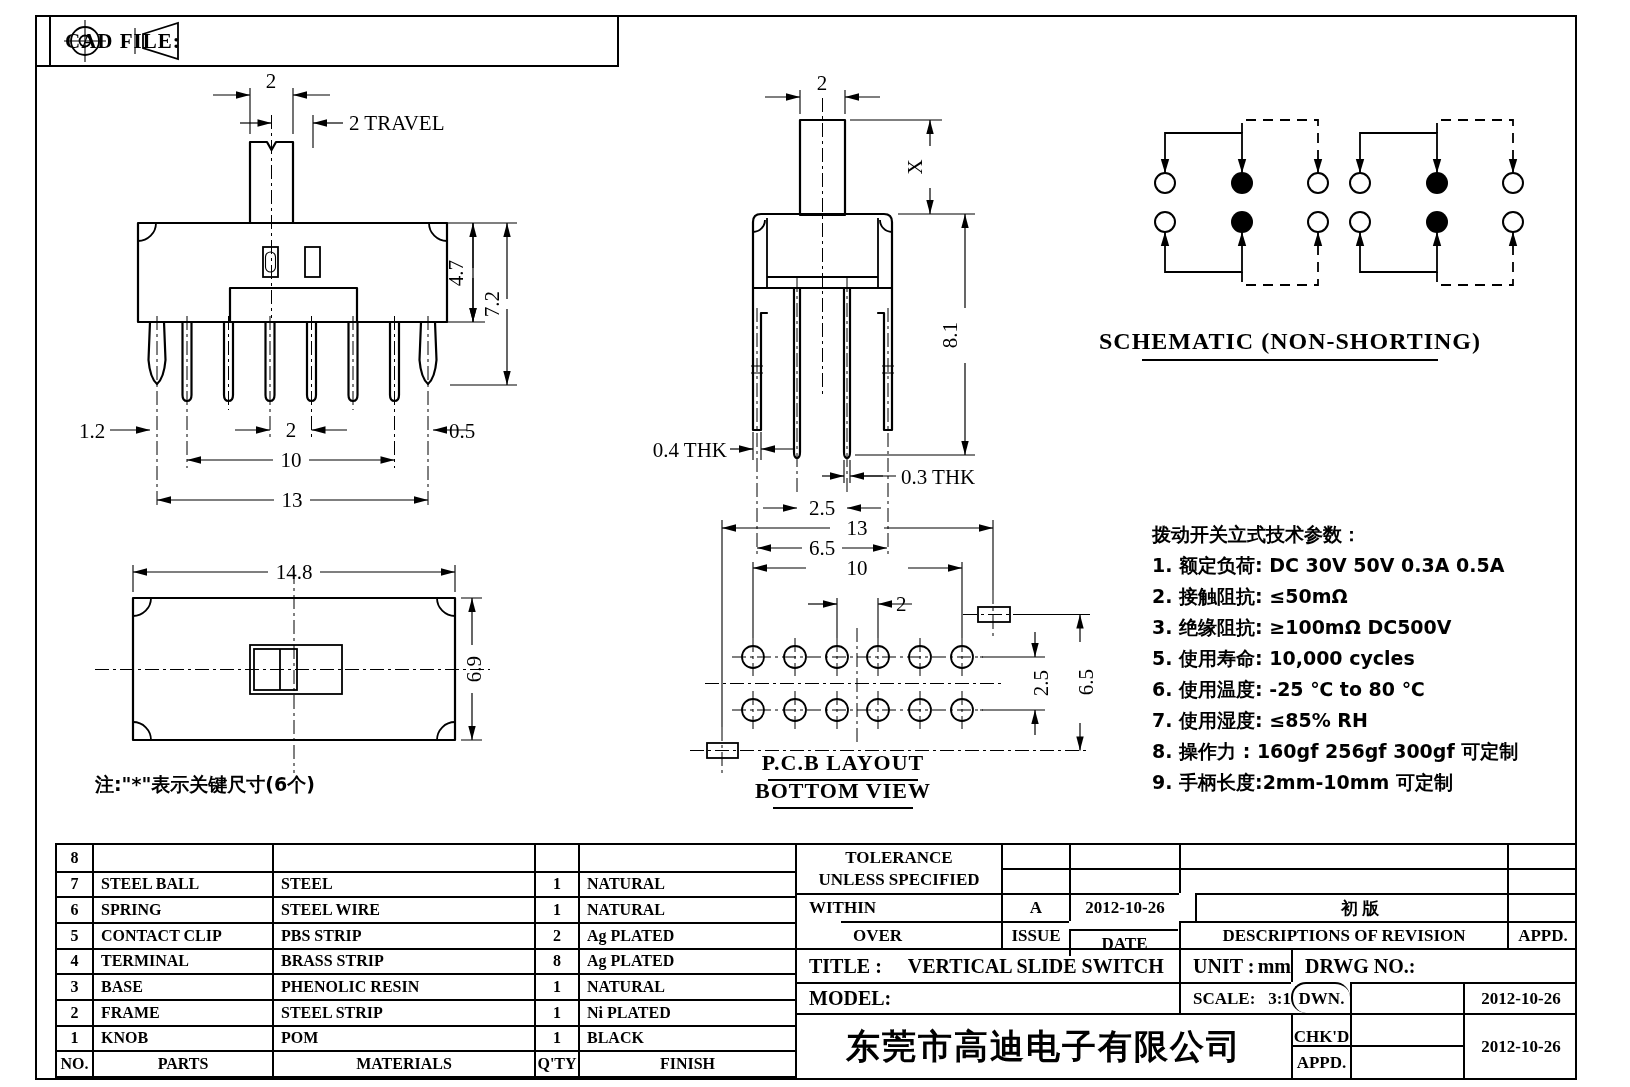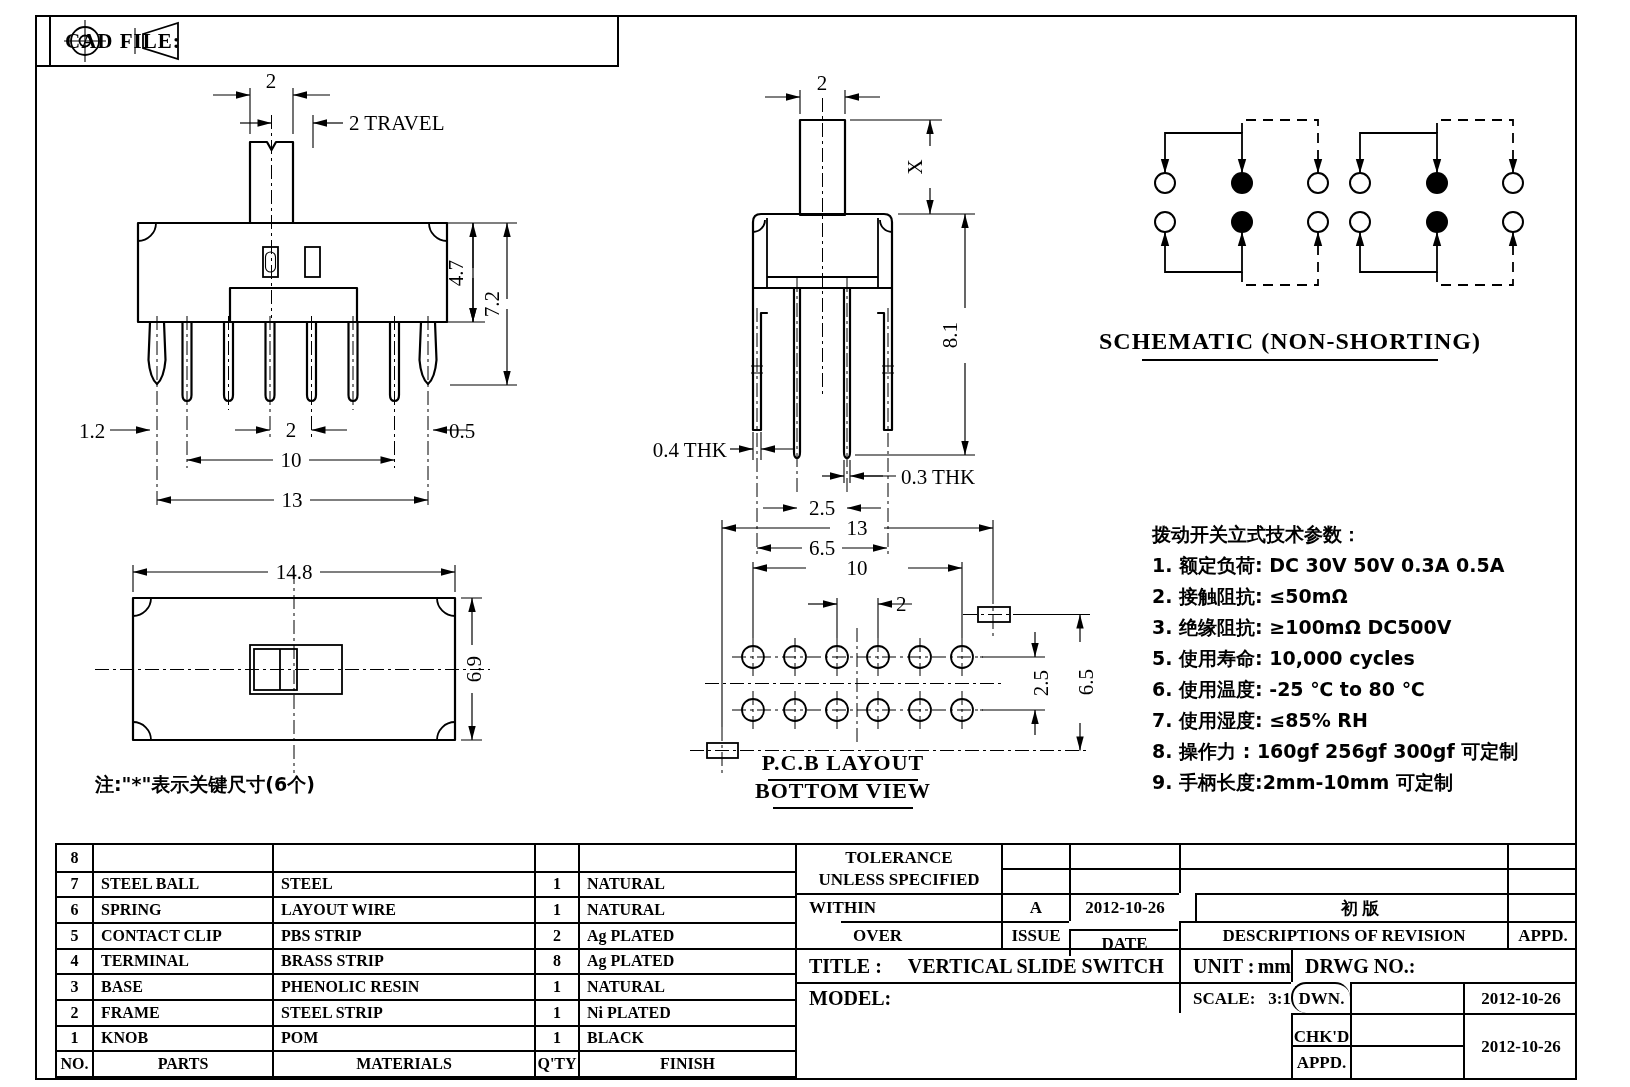--- a/index.html
+++ b/index.html
@@ -313,21 +313,21 @@
     <div class="ptc"></div>
 
     <div class="ptc c">7</div>
     <div class="ptc">STEEL BALL</div>
     <div class="ptc">STEEL</div>
     <div class="ptc c">1</div>
     <div class="ptc">NATURAL</div>
 
     <div class="ptc c">6</div>
     <div class="ptc">SPRING</div>
-    <div class="ptc">LAYOUT WIRE</div>
+    <div class="ptc">STEEL WIRE</div>
     <div class="ptc c">1</div>
     <div class="ptc">NATURAL</div>
 
     <div class="ptc c">5</div>
     <div class="ptc">CONTACT CLIP</div>
     <div class="ptc">PBS STRIP</div>
     <div class="ptc c">2</div>
     <div class="ptc">Ag PLATED</div>
 
     <div class="ptc c">4</div>
@@ -402,20 +402,21 @@
     <div class="tbc left big no-l" style="left:0;top:139px;width:382px;height:31px;">MODEL:</div>
     <div class="tbc left" style="left:382px;top:139px;width:112px;height:31px;">
       <span>SCALE:</span>
         <span class="gap-s"></span>
       <span>3:1</span>
     </div>
     <div class="tbc" style="left:494px;top:139px;width:59px;height:31px;border-radius:15px;">DWN.</div>
     <div class="tbc" style="left:553px;top:139px;width:113px;height:31px;"></div>
     <div class="tbc" style="left:666px;top:139px;width:114px;height:31px;">2012-10-26</div>
 
+    <div class="tbc company no-l" style="left:0;top:170px;width:494px;height:65px;">东莞市高迪电子有限公司</div>
     <div class="tbc" style="left:494px;top:170px;width:59px;height:46px;">CHK'D</div>
     <div class="tbc" style="left:553px;top:170px;width:113px;height:32px;"></div>
     <div class="tbc" style="left:494px;top:202px;width:59px;height:33px;">APPD.</div>
     <div class="tbc" style="left:553px;top:202px;width:113px;height:33px;"></div>
     <div class="tbc" style="left:666px;top:170px;width:114px;height:65px;">2012-10-26</div>
   </div>
 
 </div>
 
 </body></html>

